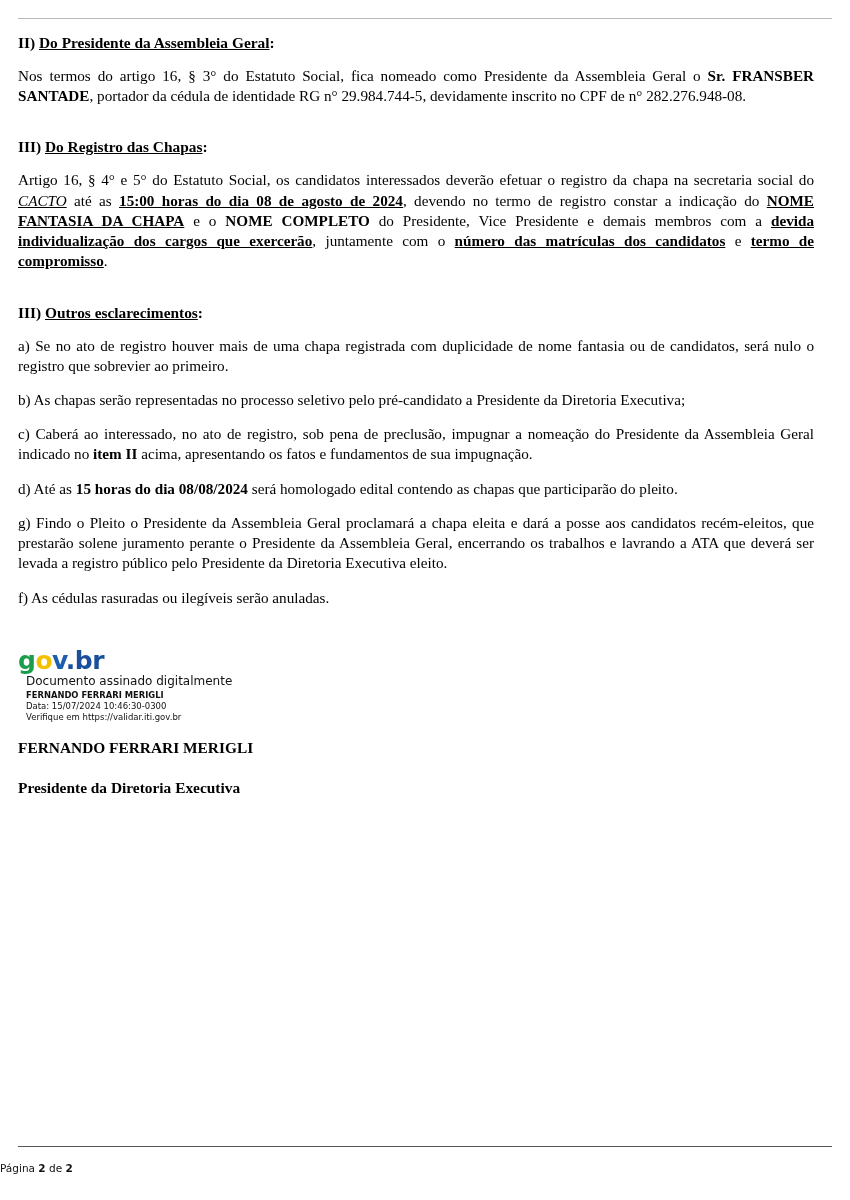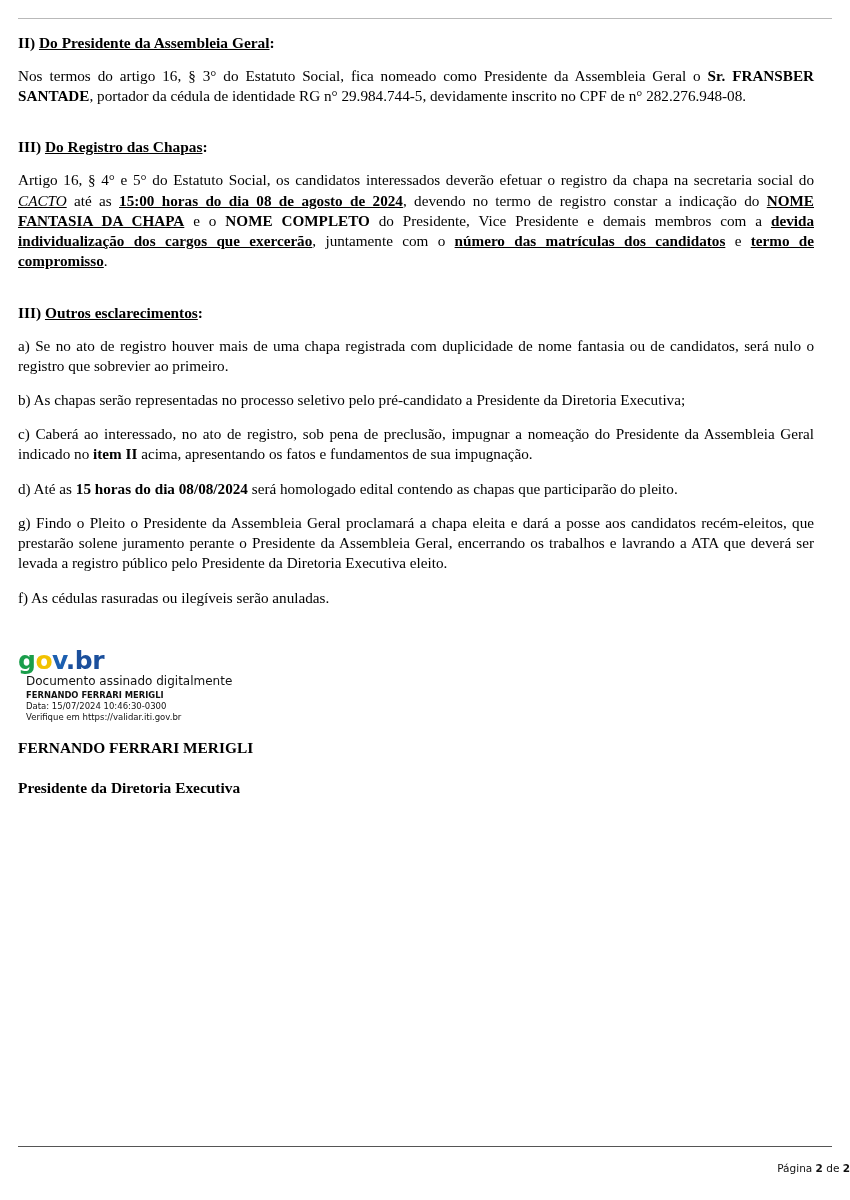--- a/index.html
+++ b/index.html
@@ -106,21 +106,21 @@
     left: 18px;
     right: 18px;
     bottom: 53px;
     border-top: 1.5px solid #555;
   }
   .footer {
     position: absolute;
     left: 0;
     right: 0;
     bottom: 26px;
-    text-align: right;
+    text-align: left;
     font-family: "DejaVu Sans", sans-serif;
     font-size: 10.5px;
     color: #111;
   }
   .footer .b { font-weight: bold; }
 </style>
 </head>
 <body>
 
 <div class="page">

